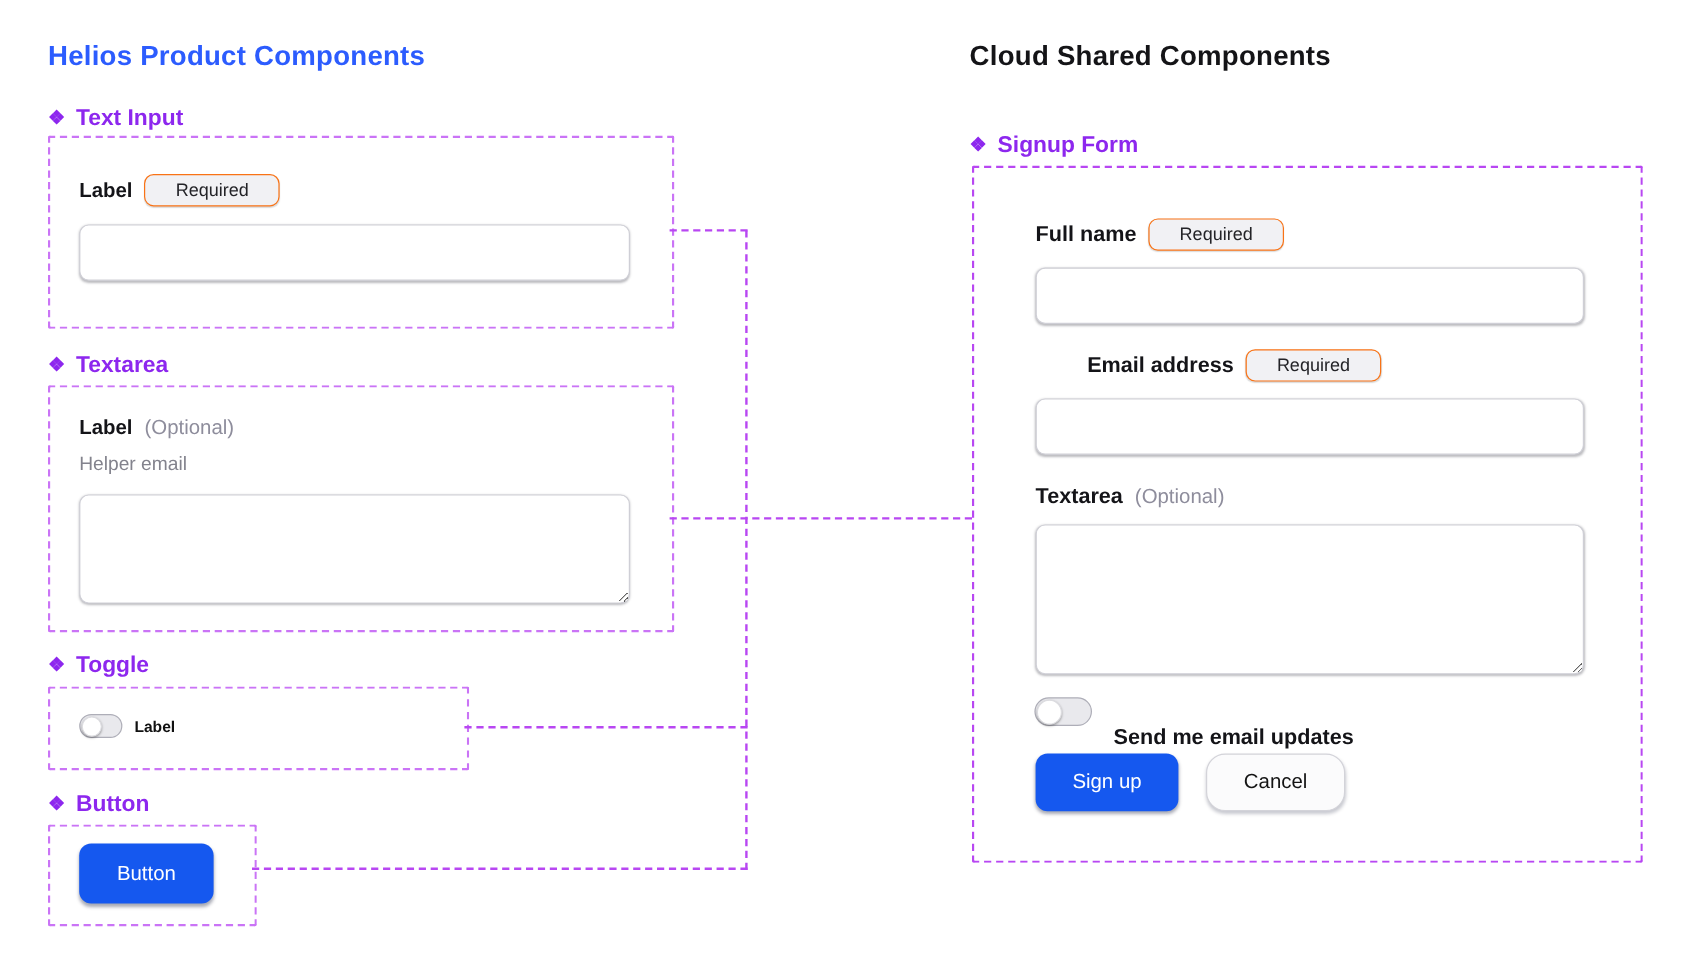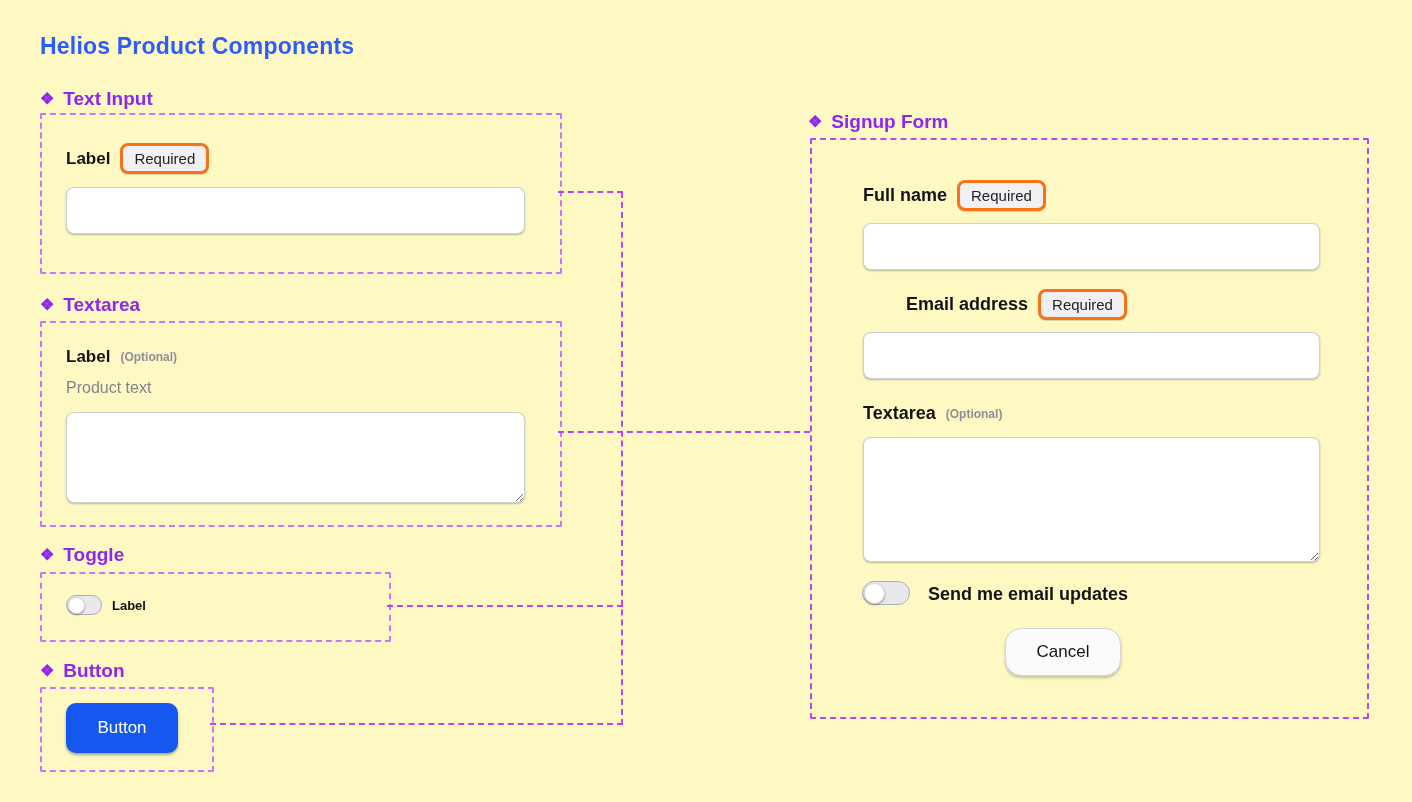--- a/index.html
+++ b/index.html
@@ -1,36 +1,36 @@
 <!DOCTYPE html>
 <html><head>
 <meta charset="utf-8">
 <style>
   html,body{margin:0;padding:0;background:#4b6670;font-family:"Liberation Sans",sans-serif;}
-  .canvas{position:relative;width:1412px;height:802px;background:#fef9c3;overflow:hidden;}
+  .canvas{position:relative;width:1412px;height:802px;background:#ffffff;overflow:hidden;}
 
   .title{position:absolute;margin:0;font-size:23px;font-weight:800;letter-spacing:.2px;}
   .title.left{left:40px;top:33px;color:#2c5cfe;}
   .title.right{left:808px;top:33px;color:#141417;}
 
   .sec-h{position:absolute;display:flex;align-items:center;gap:9px;color:#8d27ee;
          font-size:19px;font-weight:700;}
   .dicon{font-size:16px;line-height:1;}
 
   .dash-box{position:absolute;border:2px dashed #ca74f6;border-radius:2px;}
   .dash-box.form{border-color:#b847f2;}
 
   .conn-h{position:absolute;height:0;border-top:2px dashed #b847f2;}
   .conn-v{position:absolute;width:0;border-left:2px dashed #b847f2;}
 
   .row{position:absolute;display:flex;align-items:center;gap:10px;}
   .fld-label{font-weight:700;font-size:17px;color:#141418;}
   .fld-label.big{font-size:18px;}
-  .optional{color:#8e8d9c;font-size:12px;font-weight:700;}
-  .badge{background:#f1f1f4;border:3px solid #f97316;border-radius:8px;padding:4px 11px;
+  .optional{color:#8e8d9c;font-size:17px;font-weight:400;}
+  .badge{background:#f1f1f4;border:1px solid #f97316;border-radius:8px;padding:4px 25px;
          font-size:15px;color:#232327;box-shadow:0 1px 1px rgba(0,0,0,.15);}
   .helper{position:absolute;color:#83838d;font-size:16px;}
 
   .txt-input,.txt-area{position:absolute;background:#fff;border:1px solid #cfcfd6;border-radius:8px;
          box-shadow:0 1px 2px rgba(10,10,25,.28);font-family:"Liberation Sans",sans-serif;
          font-size:16px;color:#222;padding:6px 10px;box-sizing:border-box;outline:none;}
   .txt-area{resize:both;}
 
   .toggle{position:absolute;border-radius:999px;background:#e9e9ed;border:1.5px solid #aeaeb8;
           display:flex;align-items:center;padding:1px;box-sizing:border-box;cursor:pointer;}
@@ -44,20 +44,21 @@
        font-weight:500;box-shadow:0 2px 3px rgba(0,10,40,.35);}
   .btn.secondary{background:#fbfbfc;color:#141414;border:1px solid #d3d3d9;border-radius:16px;
        font-size:17px;box-shadow:0 2px 3px rgba(0,10,40,.22);}
 </style>
 </head>
 <body>
 
 <div class="canvas">
 
   <h1 class="title left">Helios Product Components</h1>
+  <h1 class="title right">Cloud Shared Components</h1>
 
   <div class="sec-h" style="left:40px;top:88px;">
     <span class="dicon">❖</span>
     <span>Text Input</span>
   </div>
   <div class="dash-box" style="left:40px;top:113px;width:518px;height:157px;"></div>
   <div class="row" style="left:66px;top:143px;height:31px;">
     <span class="fld-label">Label</span>
     <span class="badge">Required</span>
   </div>
@@ -65,21 +66,21 @@
 
   <div class="sec-h" style="left:40px;top:294px;">
     <span class="dicon">❖</span>
     <span>Textarea</span>
   </div>
   <div class="dash-box" style="left:40px;top:321px;width:518px;height:202px;"></div>
   <div class="row" style="left:66px;top:344px;height:26px;">
     <span class="fld-label">Label</span>
     <span class="optional">(Optional)</span>
   </div>
-  <div class="helper" style="left:66px;top:379px;">Product text</div>
+  <div class="helper" style="left:66px;top:379px;">Helper email</div>
   <textarea class="txt-area" style="left: 66px; top: 412px; width: 459px; height: 91px;"></textarea>
 
   <div class="sec-h" style="left:40px;top:544px;">
     <span class="dicon">❖</span>
     <span>Toggle</span>
   </div>
   <div class="dash-box" style="left:40px;top:572px;width:347px;height:66px;"></div>
   <div class="toggle" style="left:66px;top:595px;width:36px;height:20px;" role="switch" aria-checked="false">
     <span class="knob" style="width:15px;height:15px;"></span>
   </div>
@@ -118,17 +119,18 @@
 
   <div class="row" style="left:863px;top:400px;height:27px;">
     <span class="fld-label big">Textarea</span>
     <span class="optional">(Optional)</span>
   </div>
   <textarea class="txt-area" style="left: 863px; top: 437px; width: 457px; height: 125px;"></textarea>
 
   <div class="toggle" style="left:862px;top:581px;width:48px;height:24px;" role="switch" aria-checked="false">
     <span class="knob" style="width:19px;height:19px;"></span>
   </div>
-  <div class="fld-label big" style="position:absolute;left:928px;top:584px;">Send me email updates</div>
+  <div class="fld-label big" style="position:absolute;left:928px;top:604px;">Send me email updates</div>
 
+  <button class="btn primary" style="left:863px;top:628px;width:119px;height:48px;">Sign up</button>
   <button class="btn secondary" style="left:1005px;top:628px;width:116px;height:48px;">Cancel</button>
 
 </div>
 
 </body></html>

